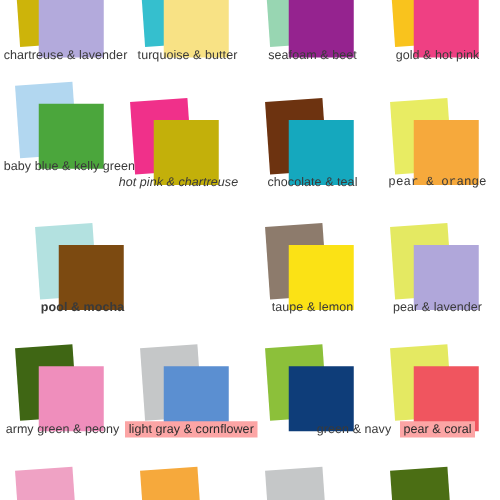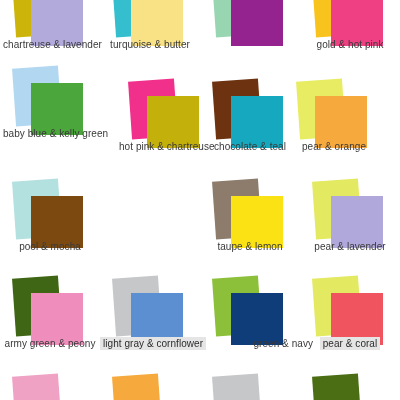--- a/index.html
+++ b/index.html
@@ -58,21 +58,21 @@
     line-height: 11px;
     color: #3a3a3a;
     letter-spacing: 0.05px;
     white-space: nowrap;
   }
   .caption > span {
     display: inline-block;
     padding: 1px 3px;
   }
   .caption.hl > span {
-    background: #e5e5e5;
+    background: #fca5a5;
     color: #2b2b2b;
   }
 </style>
 </head>
 <body style="background: rgb(255, 255, 255);">
 
 <div id="grid">
     <div class="cell" style="left: 0px; top: -22px;">
       <div class="swatch-area">
         <span class="sw sw-back" style="background: rgb(205, 180, 10);"></span>
@@ -85,57 +85,58 @@
         <span class="sw sw-back" style="background: rgb(53, 191, 206);"></span>
         <span class="sw sw-front" style="background: rgb(248, 226, 133);"></span>
       </div>
       <div class="caption" style="position: absolute; left: 0px; top: 60px;"><span>turquoise &amp; butter</span></div>
     </div>
     <div class="cell" style="left: 200px; top: -22px;">
       <div class="swatch-area">
         <span class="sw sw-back" style="background: rgb(152, 214, 178);"></span>
         <span class="sw sw-front" style="background: rgb(149, 35, 143);"></span>
       </div>
+      <div class="caption" style="position: absolute; left: 0px; top: 60px;"><span>seafoam &amp; beet</span></div>
     </div>
     <div class="cell" style="left: 300px; top: -22px;">
       <div class="swatch-area">
         <span class="sw sw-back" style="background: rgb(249, 195, 29);"></span>
         <span class="sw sw-front" style="background: rgb(239, 64, 131);"></span>
       </div>
       <div class="caption" style="position: absolute; left: 0px; top: 60px;"><span>gold &amp; hot pink</span></div>
     </div>
     <div class="cell" style="left: 0px; top: 67px;">
       <div class="swatch-area">
         <span class="sw sw-back" style="background: rgb(178, 215, 240);"></span>
         <span class="sw sw-front" style="background: rgb(75, 166, 60);"></span>
       </div>
       <div class="caption" style="position: absolute; left: 0px; top: 60px;"><span>baby blue &amp; kelly green</span></div>
     </div>
-    <div class="cell" style="left: 116px; top: 80px;">
+    <div class="cell" style="left: 92px; top: 80px; font-style: italic;">
       <div class="swatch-area">
         <span class="sw sw-back" style="background: rgb(240, 48, 138);"></span>
         <span class="sw sw-front" style="background: rgb(195, 176, 10);"></span>
       </div>
       <div class="caption" style="position: absolute; left: 0px; top: 60px;"><span>hot pink &amp; chartreuse</span></div>
     </div>
     <div class="cell" style="left: 200px; top: 80px;">
       <div class="swatch-area">
         <span class="sw sw-back" style="background: rgb(109, 51, 16);"></span>
         <span class="sw sw-front" style="background: rgb(21, 168, 190);"></span>
       </div>
       <div class="caption" style="position: absolute; left: 0px; top: 60px;"><span>chocolate &amp; teal</span></div>
     </div>
-    <div class="cell" style="left: 284px; top: 80px;">
+    <div class="cell" style="left: 300px; top: 80px; font-family: Liberation Mono, monospace;">
       <div class="swatch-area">
         <span class="sw sw-back" style="background: rgb(232, 236, 99);"></span>
         <span class="sw sw-front" style="background: rgb(246, 169, 60);"></span>
       </div>
       <div class="caption" style="position: absolute; left: 0px; top: 60px;"><span>pear &amp; orange</span></div>
     </div>
-    <div class="cell" style="left: 0px; top: 180px;">
+    <div class="cell" style="left: 16px; top: 180px; font-weight: bold;">
       <div class="swatch-area">
         <span class="sw sw-back" style="background: rgb(179, 225, 224);"></span>
         <span class="sw sw-front" style="background: rgb(124, 74, 17);"></span>
       </div>
       <div class="caption" style="position: absolute; left: 0px; top: 60px;"><span>pool &amp; mocha</span></div>
     </div>
     <div class="cell" style="left: 300px; top: 180px;">
       <div class="swatch-area">
         <span class="sw sw-back" style="background: rgb(228, 233, 98);"></span>
         <span class="sw sw-front" style="background: rgb(176, 167, 218);"></span>

